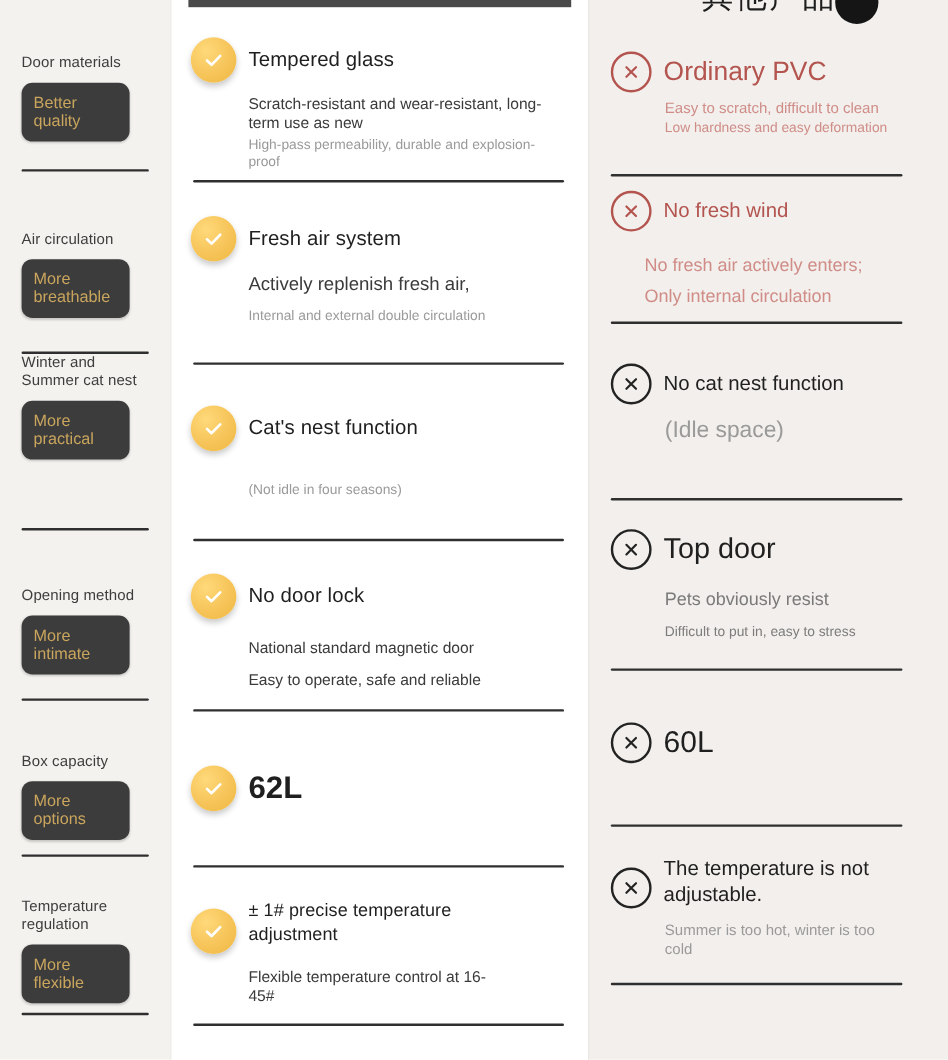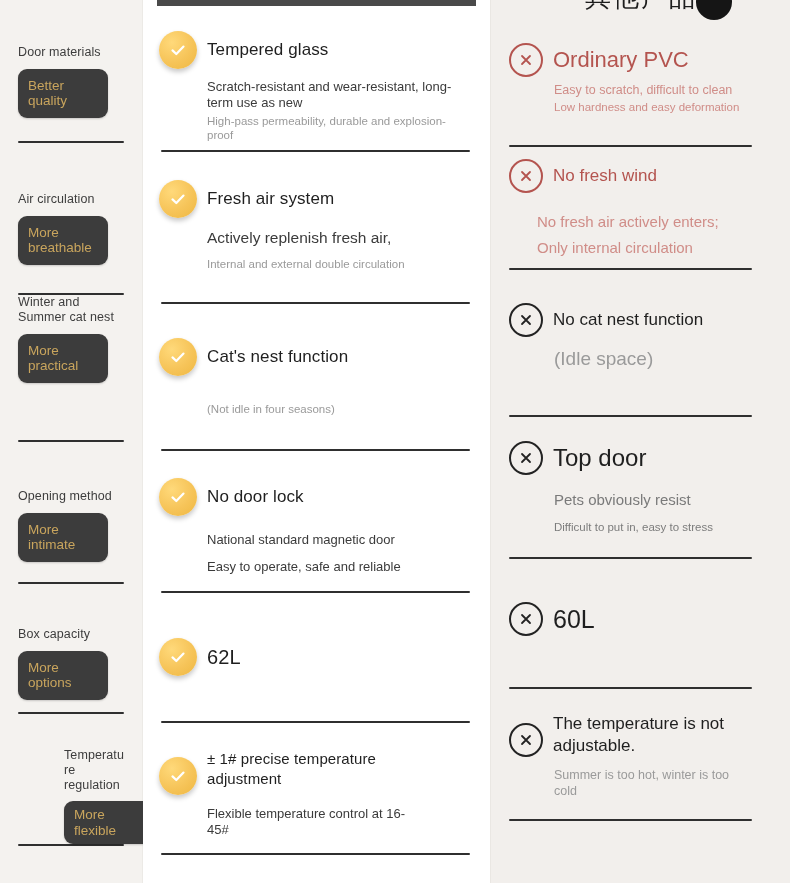--- a/index.html
+++ b/index.html
@@ -100,21 +100,21 @@
     box-shadow:0 3px 5px rgba(0,0,0,.22);
     display:flex;align-items:center;justify-content:center;
   }
   .icon-check svg{display:block;}
   .mid-title{
     font-size:17px;
     color:#1f1f1f;
     line-height:1.2;
     letter-spacing:.1px;
   }
-  .mid-title.big{font-size:20px;font-weight:400;}
+  .mid-title.big{font-size:26px;font-weight:700;}
   .mid-title.sm{font-size:15px;}
   .mid-sub1{
     font-size:12.5px;
     color:#6e6e6e;
     line-height:1.25;
     margin:10px 0 0 48px;
     max-width:250px;
   }
   .mid-sub1.lg{font-size:15.5px;color:#3b3b3b;}
   .mid-sub1.md{font-size:13px;color:#3b3b3b;}
@@ -238,21 +238,21 @@
       <div class="sb-pill">More intimate</div>
     </div>
     <div class="sb-divider"></div>
 
     <div class="sb-row" style="height:128px;padding-top:43px;">
       <div class="sb-label">Box capacity</div>
       <div class="sb-pill">More options</div>
     </div>
     <div class="sb-divider"></div>
 
-    <div class="sb-row" style="height:130px;padding-top:34px;margin-left:46px;">
+    <div class="sb-row" style="height:130px;padding-top:34px;">
       <div class="sb-label">Temperature regulation</div>
       <div class="sb-pill">More flexible</div>
     </div>
     <div class="sb-divider"></div>
   </div>
 
   <div class="col-mid">
     <div class="top-bar"></div>
 
     <div class="mid-row" style="height:144px;padding-top:25px;">

